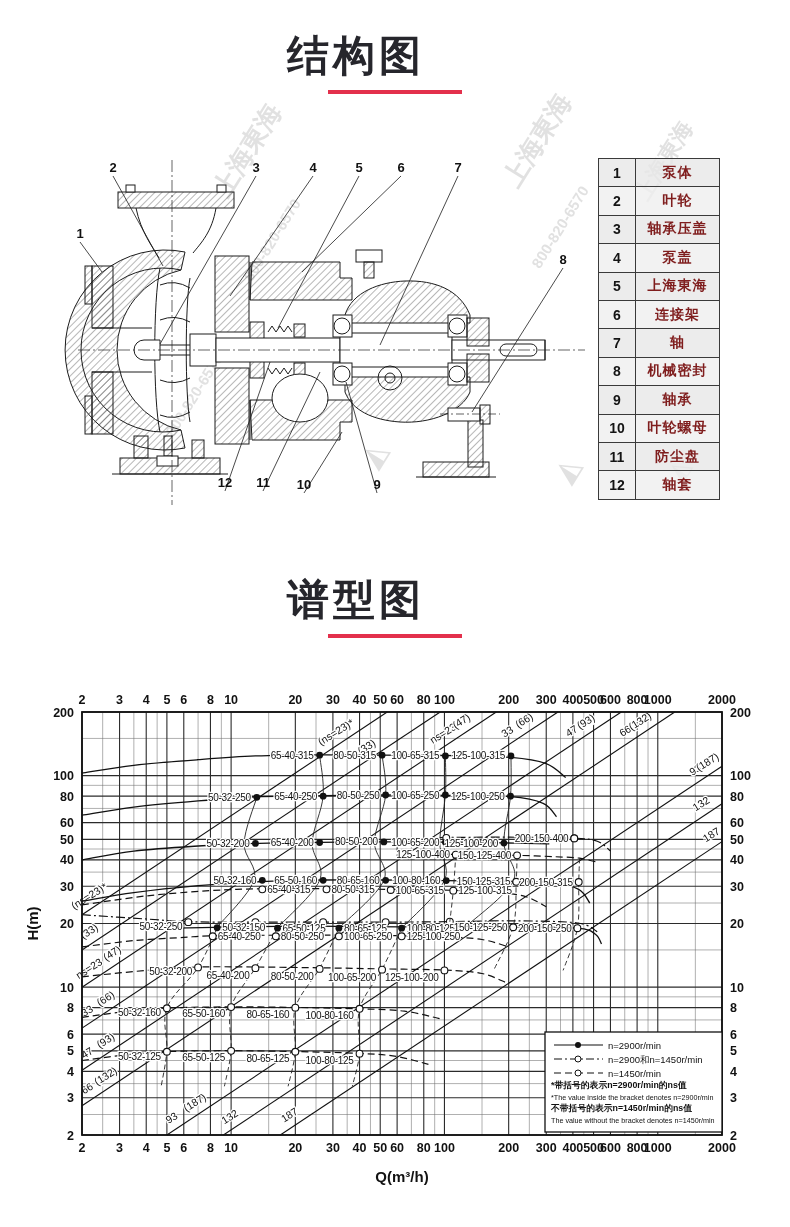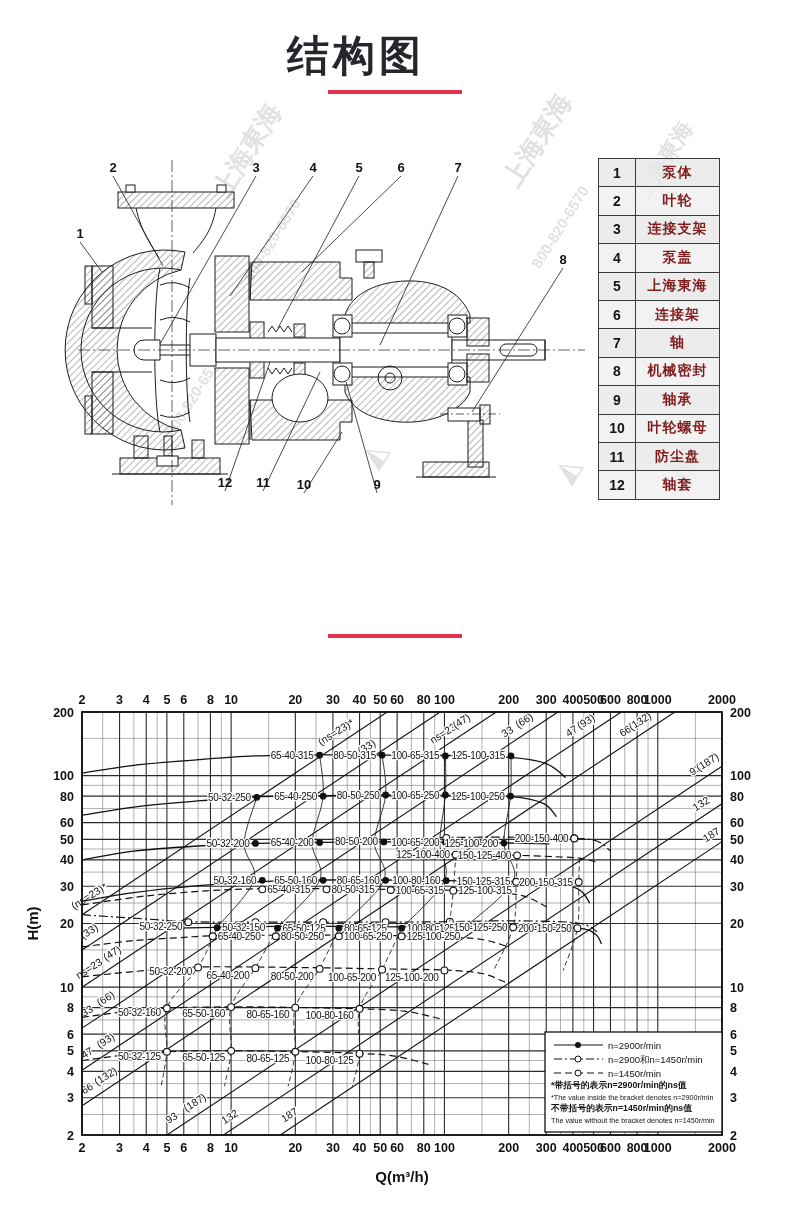--- a/index.html
+++ b/index.html
@@ -170,21 +170,21 @@
       <div class="pt-row">
         <div class="pt-no">1</div>
         <div class="pt-name">泵体</div>
       </div>
       <div class="pt-row">
         <div class="pt-no">2</div>
         <div class="pt-name">叶轮</div>
       </div>
       <div class="pt-row">
         <div class="pt-no">3</div>
-        <div class="pt-name">连接支架</div>
+        <div class="pt-name">轴承压盖</div>
       </div>
       <div class="pt-row">
         <div class="pt-no">4</div>
         <div class="pt-name">泵盖</div>
       </div>
       <div class="pt-row">
         <div class="pt-no">5</div>
         <div class="pt-name">上海東海</div>
       </div>
       <div class="pt-row">
@@ -210,20 +210,21 @@
       <div class="pt-row">
         <div class="pt-no">11</div>
         <div class="pt-name">防尘盘</div>
       </div>
       <div class="pt-row">
         <div class="pt-no">12</div>
         <div class="pt-name">轴套</div>
       </div>
     </div>
 
+  <div class="sec-title" style="top:572px">谱型图</div>
   <div class="sec-underline" style="top: 634px; background: rgb(227, 48, 76);"></div>
 
   <svg id="chart" style="left:0;top:668px;width:790px;height:559px" viewBox="0 668 790 559">
       <defs>
         <clipPath id="pc">
           <rect x="82" y="712" width="640" height="423"></rect>
         </clipPath>
       </defs>
       <g stroke="#6e6e6e" stroke-width="0.55">
         <line x1="102.67413610838537" y1="712" x2="102.67413610838537" y2="1135"></line>

